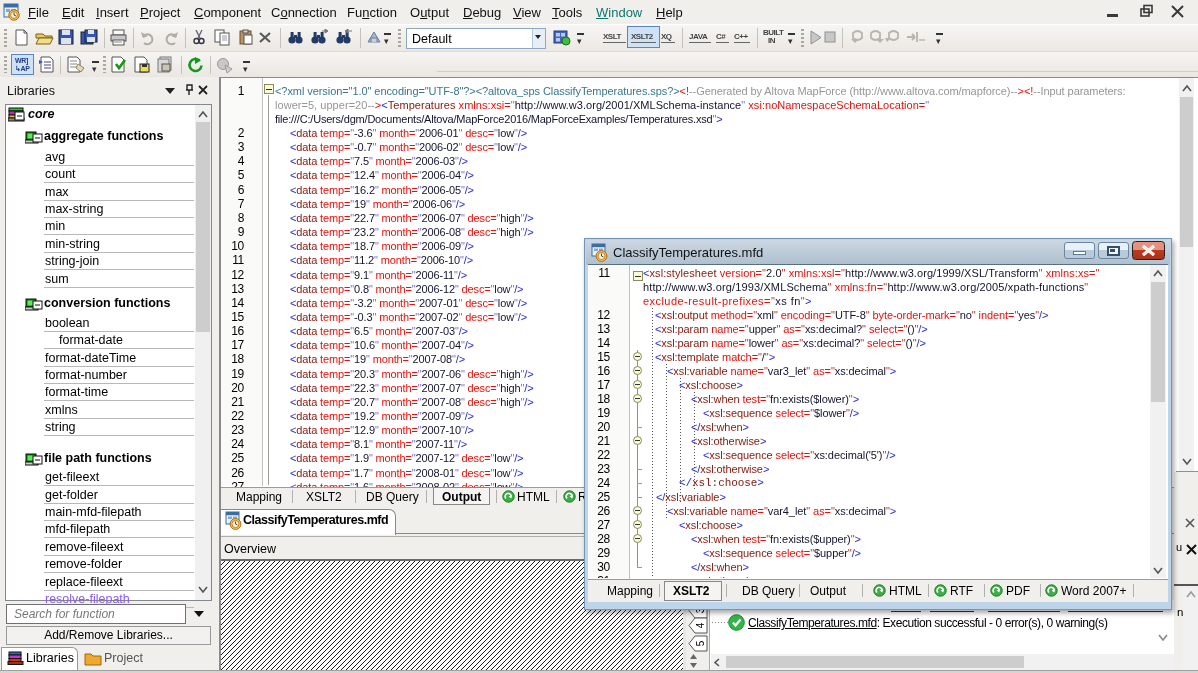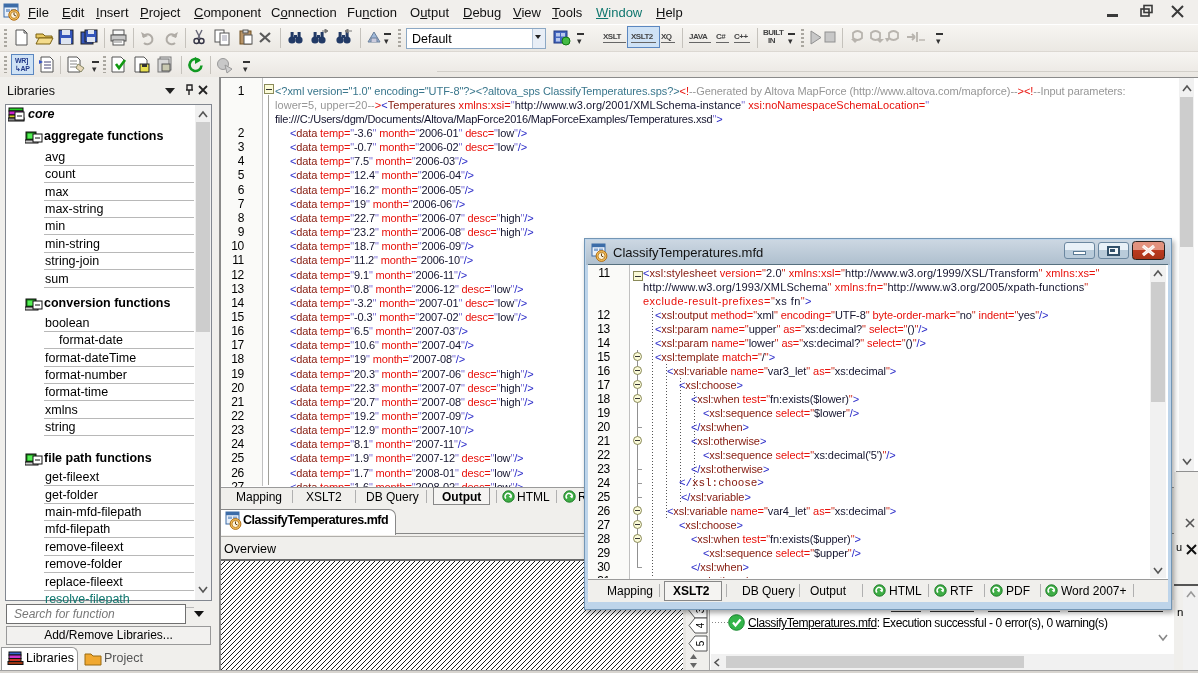--- a/index.html
+++ b/index.html
@@ -329,21 +329,21 @@
 <div class="ab" style="left:45px;top:505px;font-size:12.5px;color:#000;">main-mfd-filepath</div>
 <div class="ab" style="left:44px;top:520px;width:150px;height:1px;background:#b8b8b8;"></div>
 <div class="ab" style="left:45px;top:522px;font-size:12.5px;color:#000;">mfd-filepath</div>
 <div class="ab" style="left:44px;top:537px;width:150px;height:1px;background:#b8b8b8;"></div>
 <div class="ab" style="left:45px;top:540px;font-size:12.5px;color:#000;">remove-fileext</div>
 <div class="ab" style="left:44px;top:555px;width:150px;height:1px;background:#b8b8b8;"></div>
 <div class="ab" style="left:45px;top:557px;font-size:12.5px;color:#000;">remove-folder</div>
 <div class="ab" style="left:44px;top:572px;width:150px;height:1px;background:#b8b8b8;"></div>
 <div class="ab" style="left:45px;top:575px;font-size:12.5px;color:#000;">replace-fileext</div>
 <div class="ab" style="left:44px;top:590px;width:150px;height:1px;background:#b8b8b8;"></div>
-<div class="ab" style="left:45px;top:592px;font-size:12.5px;color:#0f766e;">resolve-filepath</div>
+<div class="ab" style="left:45px;top:592px;font-size:12.5px;color:#8b5cf6;">resolve-filepath</div>
 <div class="ab" style="left:44px;top:607px;width:150px;height:1px;background:#b8b8b8;"></div>
 <div class="ab" style="left:6px;top:604px;width:180px;height:20px;background:#fff;border:1px solid #707070;"></div>
 <div class="ab" style="left:14px;top:607px;font-size:12px;font-style:italic;color:#777;">Search for function</div>
 <div class="ab" style="left:194px;top:611px;width:0;height:0;border:5px solid transparent;border-top:6px solid #111;"></div>
 <div class="ab" style="left:6px;top:626px;width:205px;height:19px;background:#f2f1ef;border:1px solid #999;"></div>
 <div class="ab" style="left:6px;top:628px;width:205px;text-align:center;font-size:12px;">Add/Remove Libraries...</div>
 <div class="ab" style="left:0px;top:647px;width:219px;height:24px;background:#f0efec;"></div>
 <div class="ab" style="left:1px;top:647px;width:77px;height:24px;background:#fff;border:1px solid #999;border-bottom:none;border-radius:0 6px 0 0;"></div>
 <svg class="ab" style="left:7px;top:650px" width="18" height="17">
 <rect x="2" y="2" width="12" height="3" fill="#3366cc" stroke="#111"></rect>
@@ -582,21 +582,21 @@
 <div class="ab code" style="left:103px;top:155px;letter-spacing:-0.08px;"><span class="d">&lt;/</span><span class="e">xsl:when</span><span class="d">&gt;</span></div>
 <div class="ab gut" style="left:-10px;top:169px;width:32px;">21</div>
 <div class="ab code" style="left:103px;top:169px;letter-spacing:-0.08px;"><span class="d">&lt;</span><span class="e">xsl:otherwise</span><span class="d">&gt;</span></div>
 <div class="ab gut" style="left:-10px;top:183px;width:32px;">22</div>
 <div class="ab code" style="left:115px;top:183px;letter-spacing:-0.08px;"><span class="d">&lt;</span><span class="e">xsl:sequence</span> <span class="a">select=</span><span class="qf">"</span><span class="v">xs:decimal('5')</span><span class="qf">"</span><span class="d">/&gt;</span></div>
 <div class="ab gut" style="left:-10px;top:197px;width:32px;">23</div>
 <div class="ab code" style="left:103px;top:197px;letter-spacing:-0.08px;"><span class="d">&lt;/</span><span class="e">xsl:otherwise</span><span class="d">&gt;</span></div>
 <div class="ab gut" style="left:-10px;top:211px;width:32px;">24</div>
 <div class="ab code" style="left:91px;top:211px;letter-spacing:-0.08px;font-family:Liberation Mono, monospace;"><span class="d">&lt;/</span><span class="e">xsl:choose</span><span class="d">&gt;</span></div>
 <div class="ab gut" style="left:-10px;top:225px;width:32px;">25</div>
-<div class="ab code" style="left:93px;top:225px;letter-spacing:-0.08px;"><span class="d">&lt;/</span><span class="e">xsl:variable</span><span class="d">&gt;</span></div>
+<div class="ab code" style="left:68px;top:225px;letter-spacing:-0.08px;"><span class="d">&lt;/</span><span class="e">xsl:variable</span><span class="d">&gt;</span></div>
 <div class="ab gut" style="left:-10px;top:239px;width:32px;">26</div>
 <div class="ab code" style="left:79px;top:239px;letter-spacing:-0.08px;"><span class="d">&lt;</span><span class="e">xsl:variable</span> <span class="a">name=</span><span class="qf">"</span><span class="v">var4_let</span><span class="qf">"</span> <span class="a">as=</span><span class="qf">"</span><span class="v">xs:decimal</span><span class="qf">"</span><span class="d">&gt;</span></div>
 <div class="ab gut" style="left:-10px;top:253px;width:32px;">27</div>
 <div class="ab code" style="left:91px;top:253px;letter-spacing:-0.08px;"><span class="d">&lt;</span><span class="e">xsl:choose</span><span class="d">&gt;</span></div>
 <div class="ab gut" style="left:-10px;top:267px;width:32px;">28</div>
 <div class="ab code" style="left:103px;top:267px;letter-spacing:-0.08px;"><span class="d">&lt;</span><span class="e">xsl:when</span> <span class="a">test=</span><span class="qf">"</span><span class="v">fn:exists($upper)</span><span class="qf">"</span><span class="d">&gt;</span></div>
 <div class="ab gut" style="left:-10px;top:281px;width:32px;">29</div>
 <div class="ab code" style="left:115px;top:281px;letter-spacing:-0.08px;"><span class="d">&lt;</span><span class="e">xsl:sequence</span> <span class="a">select=</span><span class="qf">"</span><span class="v">$upper</span><span class="qf">"</span><span class="d">/&gt;</span></div>
 <div class="ab gut" style="left:-10px;top:295px;width:32px;">30</div>
 <div class="ab code" style="left:103px;top:295px;letter-spacing:-0.08px;"><span class="d">&lt;/</span><span class="e">xsl:when</span><span class="d">&gt;</span></div>

